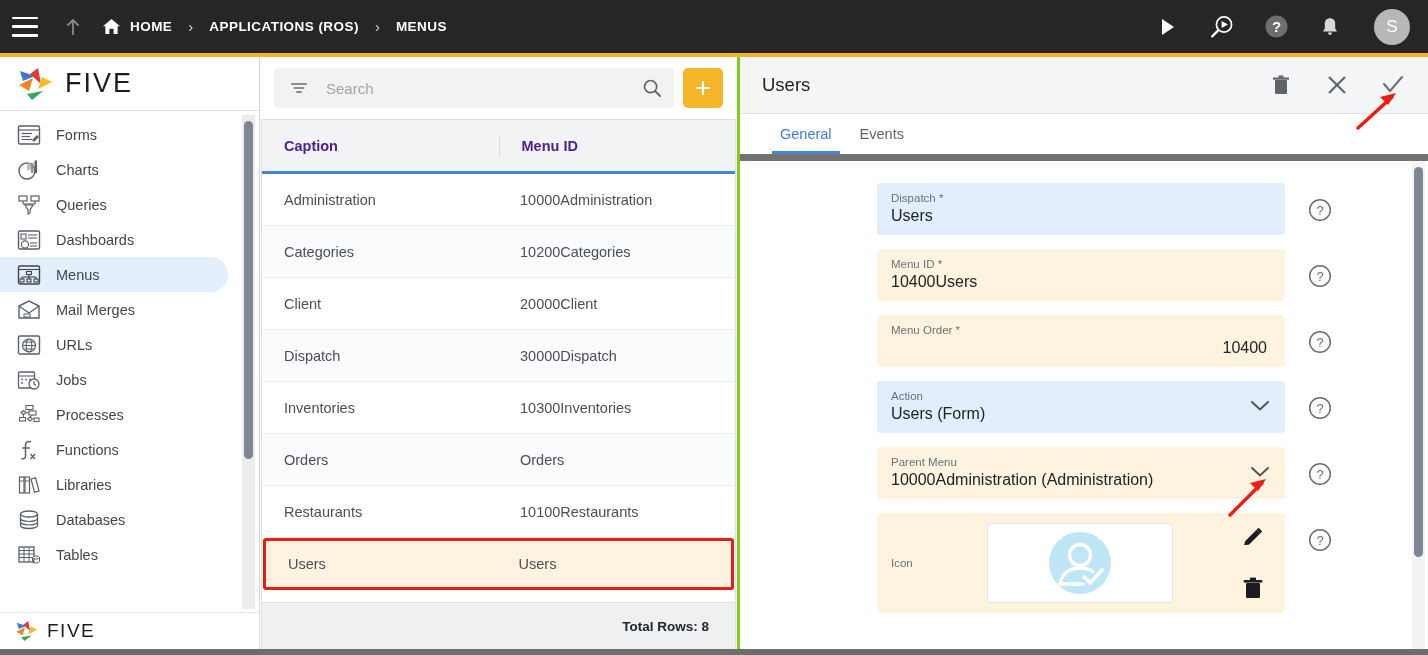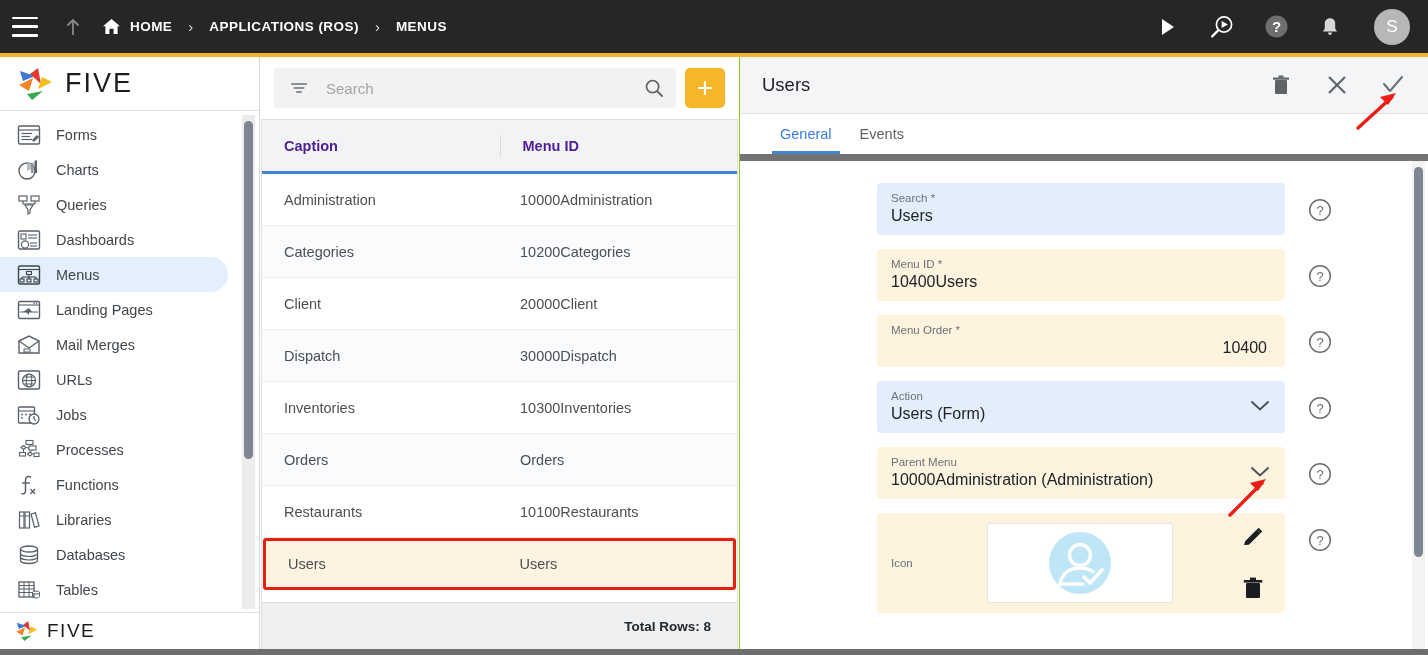--- a/index.html
+++ b/index.html
@@ -149,21 +149,21 @@
     position: absolute;
     right: 4px; top: 58px; bottom: 40px;
     width: 13px;
     background: #ececec;
   }
 
   
   .listpanel {
     width: 480px; flex: 0 0 480px;
     background: #fff;
-    border-right: 1px solid #84cc16;
+    border-right: 3px solid #84cc16;
     display: flex; flex-direction: column;
     min-height: 0;
   }
   .search-row {
     height: 62px; flex: 0 0 62px;
     display: flex; align-items: center;
     padding: 0 14px;
   }
   .search-box {
     flex: 1 1 auto;
@@ -522,33 +522,20 @@
                 <line x1="12" y1="13" x2="12" y2="15" stroke="#41464b" stroke-width="1.1"></line>
                 <line x1="19" y1="13" x2="19" y2="15" stroke="#41464b" stroke-width="1.1"></line>
                 <rect x="3" y="15" width="4" height="3" stroke="#41464b" stroke-width="1.1" fill="none"></rect>
                 <rect x="10" y="15" width="4" height="3" stroke="#41464b" stroke-width="1.1" fill="none"></rect>
                 <rect x="17" y="15" width="4" height="3" stroke="#41464b" stroke-width="1.1" fill="none"></rect>
               </svg>
           </span>
           <span class="slabel">Menus</span>
         </div>
 
-        <div class="side-item">
-          <span class="sic">
-            <svg width="24" height="22" viewBox="0 0 24 22">
-                <rect x="1.5" y="2.5" width="21" height="17" rx="1.5" stroke="#5a6068" stroke-width="1.4" fill="none"></rect>
-                <line x1="1.5" y1="6" x2="22.5" y2="6" stroke="#5a6068" stroke-width="1.1"></line>
-                <circle cx="17" cy="4.2" r="0.8" fill="#5a6068"></circle>
-                <circle cx="19.5" cy="4.2" r="0.8" fill="#5a6068"></circle>
-                <path d="M12 9 L15 13 L12 13 L12 16 L9 13 L6 13 Z" fill="#5a6068"></path>
-                <line x1="3" y1="13" x2="21" y2="13" stroke="#5a6068" stroke-width="1"></line>
-              </svg>
-          </span>
-          <span class="slabel">Landing Pages</span>
-        </div>
 
         <div class="side-item">
           <span class="sic">
             <svg width="24" height="22" viewBox="0 0 24 22">
                 <path d="M2 7 L12 2 L22 7 L22 19 L2 19 Z" stroke="#5a6068" stroke-width="1.4" fill="none"></path>
                 <path d="M2 7 L12 14 L22 7" stroke="#5a6068" stroke-width="1.2" fill="none"></path>
                 <rect x="7" y="15" width="6" height="3" stroke="#5a6068" stroke-width="1" fill="none"></rect>
               </svg>
           </span>
           <span class="slabel">Mail Merges</span>
@@ -768,21 +755,21 @@
         </div>
         <div class="tab">
           <span>Events</span>
         </div>
       </div>
 
       <div class="form-area">
 
         <div class="frow">
           <div class="field blue">
-            <div class="f-label">Search *</div>
+            <div class="f-label">Dispatch *</div>
             <div class="f-value">Users</div>
           </div>
           <div class="helpq">
             <svg width="24" height="24" viewBox="0 0 24 24">
                 <circle cx="12" cy="12" r="10.3" stroke="#6a6f75" stroke-width="1.5" fill="none"></circle>
                 <text x="12" y="17" font-family="Liberation Sans, sans-serif" font-size="13" fill="#6a6f75" text-anchor="middle">?</text>
               </svg>
           </div>
         </div>
 

